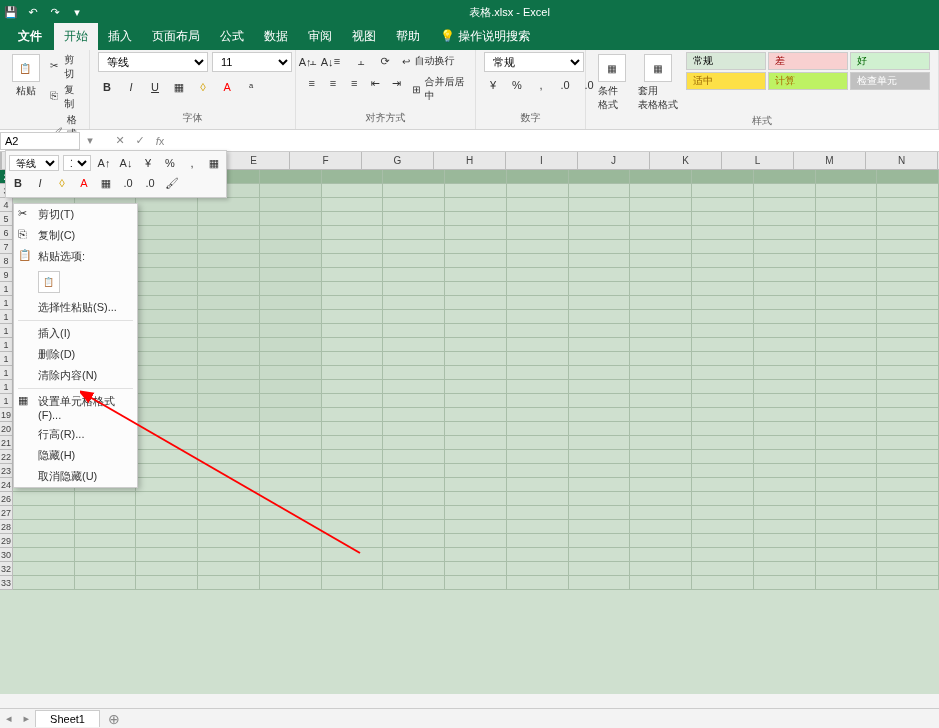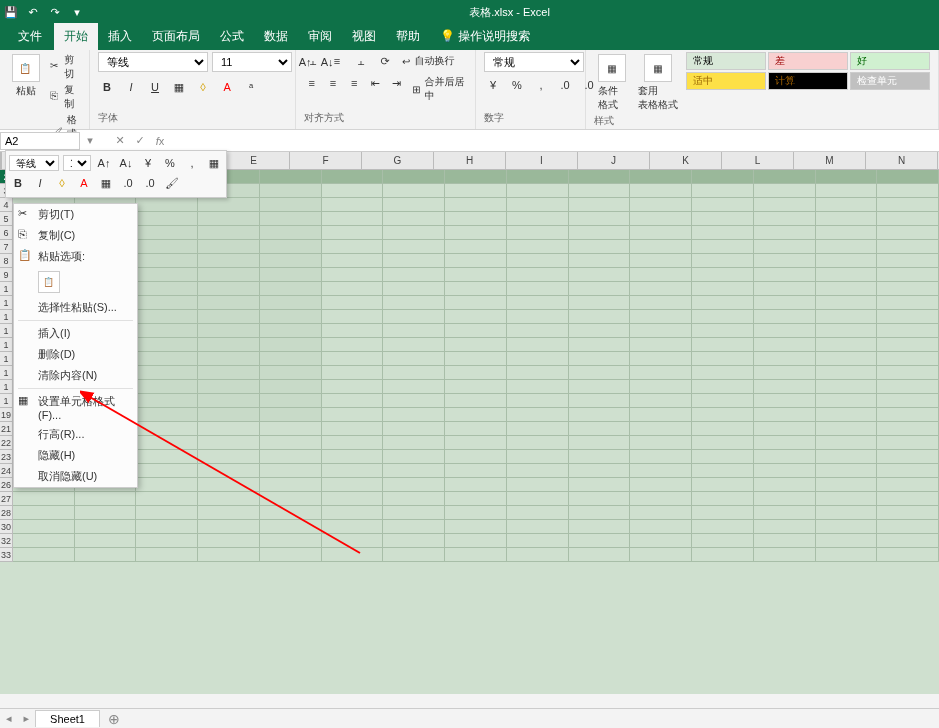--- a/index.html
+++ b/index.html
@@ -8,27 +8,27 @@
 
 .titlebar { background: #0e7148; height: 24px; display: flex; align-items: center; padding: 0 4px; color: white; font-size: 11px; }
 .titlebar .qat { display: flex; gap: 8px; align-items: center; }
 .titlebar .qat-icon { width: 14px; height: 14px; display: flex; align-items: center; justify-content: center; cursor: pointer; }
 .titlebar .title { flex: 1; text-align: center; }
 
 
 .tabs { background: #0e7148; height: 26px; display: flex; align-items: flex-end; padding-left: 6px; }
 .tab { padding: 5px 10px; color: white; font-size: 12px; cursor: pointer; }
 .tab.active { background: #f3f3f3; color: #0e7148; }
-.tab.file { background: #0e7148; color: white; padding: 5px 12px; }
+.tab.file { background: #0e7148; color: white; padding: 5px 12px; font-weight: bold; }
 
 
 .ribbon { background: #f3f3f3; height: 80px; display: flex; border-bottom: 1px solid #d4d4d4; }
 .ribbon-group { border-right: 1px solid #e0e0e0; padding: 2px 8px; display: flex; flex-direction: column; justify-content: space-between; }
 .ribbon-group-content { display: flex; gap: 4px; align-items: flex-start; flex: 1; }
-.ribbon-group-label { font-size: 10px; color: #666; padding-bottom: 2px; }
+.ribbon-group-label { font-size: 10px; color: #666; text-align: center; padding-bottom: 2px; }
 .btn-large { display: flex; flex-direction: column; align-items: center; gap: 2px; padding: 2px 4px; cursor: pointer; font-size: 10px; color: #333; }
 .btn-large .icon { width: 28px; height: 28px; background: #fff; border: 1px solid #ccc; display: flex; align-items: center; justify-content: center; }
 .btn-small { display: flex; align-items: center; gap: 4px; font-size: 10px; color: #333; cursor: pointer; padding: 1px 2px; }
 .btn-small .icon { width: 14px; height: 14px; }
 .font-row { display: flex; gap: 4px; align-items: center; margin-bottom: 2px; }
 .font-select { font-size: 11px; border: 1px solid #ccc; background: white; height: 20px; padding: 0 4px; min-width: 80px; }
 .font-size { width: 32px; }
 .btn-row { display: flex; gap: 6px; }
 .btn-icon { width: 18px; height: 18px; cursor: pointer; display: flex; align-items: center; justify-content: center; font-size: 11px; color: #333; }
 
@@ -215,21 +215,21 @@
       <div class="btn-large">
         <div class="icon">▦</div>
         <span style="white-space:pre">套用
 表格格式</span>
       </div>
       <div class="style-gallery">
         <div class="style-cell" style="background:#d8e8d8">常规</div>
         <div class="style-cell" style="background:#f8d0d0;color:#900">差</div>
         <div class="style-cell" style="background:#d0f0d0;color:#060">好</div>
         <div class="style-cell" style="background:#fde047;color:#960">适中</div>
-        <div class="style-cell" style="background:#000000;color:#a60">计算</div>
+        <div class="style-cell" style="background:#bef264;color:#a60">计算</div>
         <div class="style-cell" style="background:#c0c0c0;color:#fff">检查单元</div>
       </div>
     </div>
     <div class="ribbon-group-label">样式</div>
   </div>
 </div>
 
 <div class="formulabar">
   <input class="namebox" value="A2" style="">
   <span class="fb-btn">▾</span>
@@ -606,20 +606,38 @@
         <div class="cell"></div>
         <div class="cell"></div>
         <div class="cell"></div>
         <div class="cell"></div>
         <div class="cell"></div>
         <div class="cell"></div>
         <div class="cell"></div>
         <div class="cell"></div>
       </div>
       <div class="row">
+        <div class="row-header">20</div>
+        <div class="cell"></div>
+        <div class="cell"></div>
+        <div class="cell"></div>
+        <div class="cell"></div>
+        <div class="cell"></div>
+        <div class="cell"></div>
+        <div class="cell"></div>
+        <div class="cell"></div>
+        <div class="cell"></div>
+        <div class="cell"></div>
+        <div class="cell"></div>
+        <div class="cell"></div>
+        <div class="cell"></div>
+        <div class="cell"></div>
+        <div class="cell"></div>
+      </div>
+      <div class="row">
         <div class="row-header">21</div>
         <div class="cell"></div>
         <div class="cell"></div>
         <div class="cell"></div>
         <div class="cell"></div>
         <div class="cell"></div>
         <div class="cell"></div>
         <div class="cell"></div>
         <div class="cell"></div>
         <div class="cell"></div>
@@ -715,20 +733,38 @@
         <div class="cell"></div>
         <div class="cell"></div>
         <div class="cell"></div>
         <div class="cell"></div>
         <div class="cell"></div>
         <div class="cell"></div>
         <div class="cell"></div>
       </div>
       <div class="row">
         <div class="row-header">28</div>
+        <div class="cell"></div>
+        <div class="cell"></div>
+        <div class="cell"></div>
+        <div class="cell"></div>
+        <div class="cell"></div>
+        <div class="cell"></div>
+        <div class="cell"></div>
+        <div class="cell"></div>
+        <div class="cell"></div>
+        <div class="cell"></div>
+        <div class="cell"></div>
+        <div class="cell"></div>
+        <div class="cell"></div>
+        <div class="cell"></div>
+        <div class="cell"></div>
+      </div>
+      <div class="row">
+        <div class="row-header">29</div>
         <div class="cell"></div>
         <div class="cell"></div>
         <div class="cell"></div>
         <div class="cell"></div>
         <div class="cell"></div>
         <div class="cell"></div>
         <div class="cell"></div>
         <div class="cell"></div>
         <div class="cell"></div>
         <div class="cell"></div>

